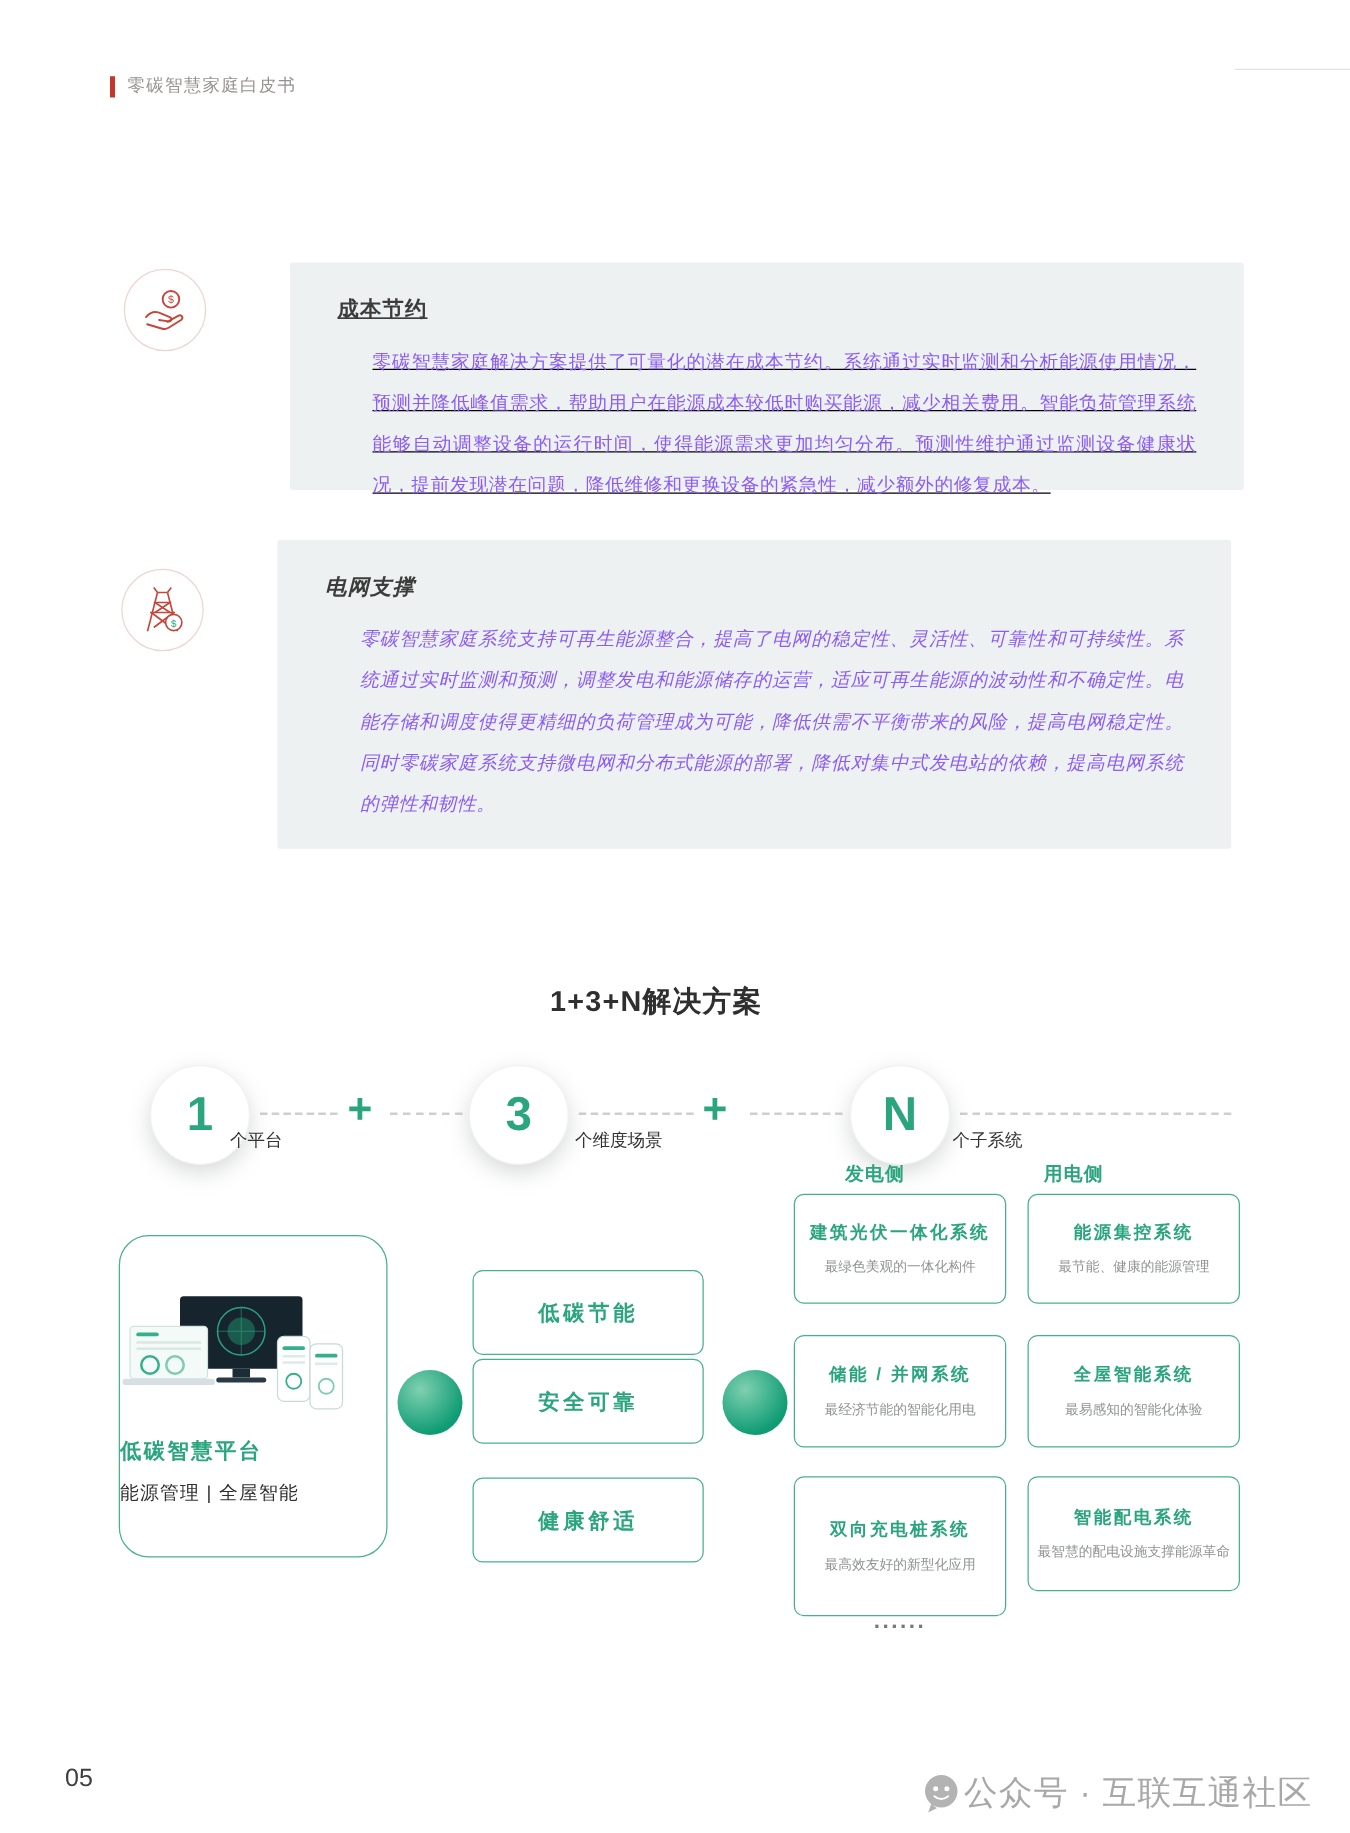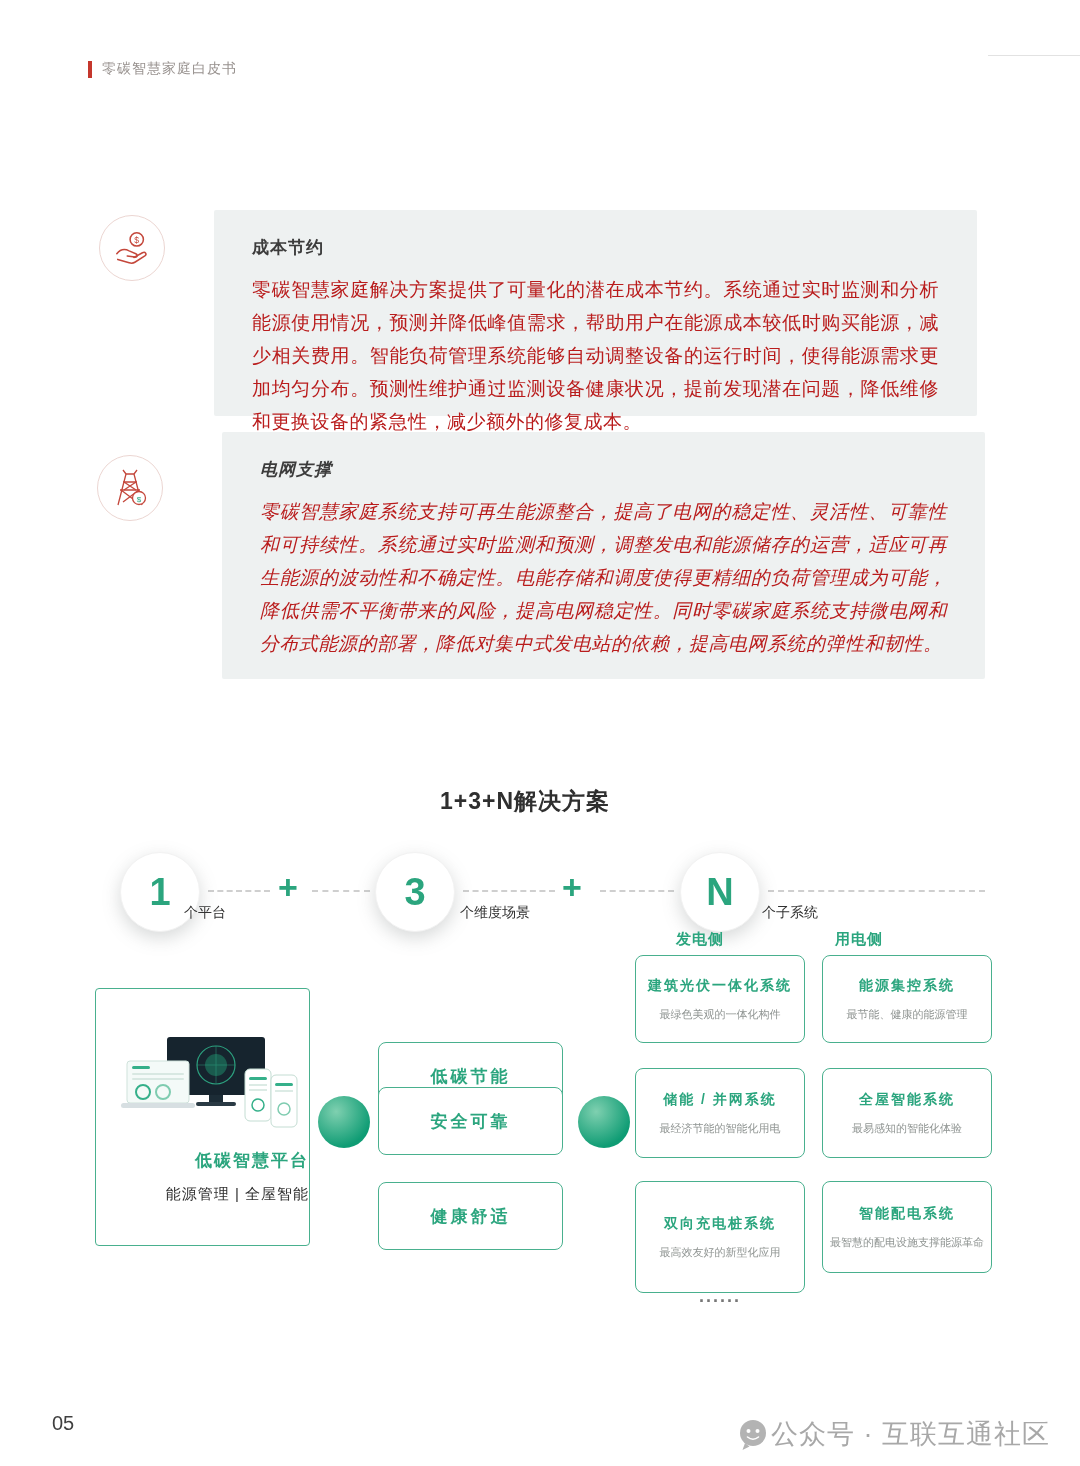--- a/index.html
+++ b/index.html
@@ -11,37 +11,37 @@
   .hdr { position:absolute; left:88px; top:60px; display:flex; align-items:center; gap:10px; }
   .hdr-bar { width:4px; height:17px; background:#C5372C; }
   .hdr-title { font-size:14px; color:#98928f; letter-spacing:1px; }
   .hdr-rule { position:absolute; left:988px; top:55px; width:92px; height:1px; background:#e2e2e2; }
 
   
   .icon-circle { position:absolute; width:66px; height:66px; border:1px solid #ecd6d2; border-radius:50%;
                  background:#fff; display:flex; align-items:center; justify-content:center; }
   .gray-box { position:absolute; background:#eef1f1; border-radius:2px; padding:26px 38px 20px; }
   .sec-title { font-size:17px; font-weight:bold; color:#3c3c3c; letter-spacing:1px; margin-bottom:14px; }
-  .sec-body { font-size:19px; color:#b91c1c; line-height:33px; text-align:justify; letter-spacing:0.5px; }
+  .sec-body { font-size:15px; color:#8b5cf6; line-height:33px; text-align:justify; letter-spacing:0.5px;margin-left:28px; }
 
   
   .sol-title { position:absolute; left:0; top:786px; width:1050px; text-align:center;
                font-size:23px; font-weight:bold; color:#2f2f2f; letter-spacing:1px; }
   .big-circle { position:absolute; width:80px; height:80px; border-radius:50%; background:#fff;
                 border:1px solid #f2f2f2; box-shadow:0 6px 18px rgba(110,120,118,.28);
                 display:flex; align-items:center; justify-content:center; }
   .big-circle span { font-size:38px; font-weight:bold; color:#2BA57E; }
   .node-label { position:absolute; font-size:14px; color:#333333; }
   .plus { position:absolute; font-size:34px; font-weight:bold; color:#2BA57E; }
   .dash { position:absolute; height:0; border-top:2px dashed #cfcfcf; }
   .col-header { position:absolute; font-size:15px; font-weight:bold; color:#2BA57E; letter-spacing:1px; }
 
   .platform-card { position:absolute; left:95px; top:988px; width:215px; height:258px;
-                   border:1px solid #49b08e; border-radius:4px; background:#fff;
-                   display:flex; flex-direction:column; align-items:flex-end; }
+                   border:1px solid #49b08e; border-radius:24px; background:#fff;
+                   display:flex; flex-direction:column; align-items:flex-start; }
   .pc-devices { margin-top:46px; }
   .pc-title { font-size:17px; font-weight:bold; color:#2BA57E; letter-spacing:2px; margin-top:10px; }
   .pc-sub { font-size:15px; color:#2f2f2f; margin-top:13px; letter-spacing:1px; }
 
   .connector { position:absolute; width:52px; height:52px; border-radius:50%;
                background:radial-gradient(circle at 35% 30%, #7fd0b0, #0f9c74 72%); }
 
   .scenario-box { position:absolute; left:378px; width:185px; height:68px; border:1px solid #49b08e;
                   border-radius:8px; background:#fff; display:flex; align-items:center; justify-content:center; }
   .scenario-box span { font-size:17px; font-weight:bold; color:#2BA57E; letter-spacing:3px; }
@@ -71,21 +71,21 @@
   </div>
 
   <div class="icon-circle" style="left:99px; top:215px;">
     <svg width="38" height="38" viewBox="0 0 40 40">
       <circle cx="25" cy="11" r="7" fill="none" stroke="#c4473b" stroke-width="1.6"></circle>
       <text x="25" y="14.5" text-anchor="middle" font-size="9" fill="#c4473b" font-family="Liberation Sans, sans-serif">$</text>
       <path d="M4 26 c4 -5 9 -5 13 -3 l7 3 c2.5 1.2 1.5 4 -1 3.6 l-8 -1.2" fill="none" stroke="#c4473b" stroke-width="1.6" stroke-linecap="round"></path>
       <path d="M22 30 l9 -5 c3 -1.6 5 1.5 2.5 3.4 L23 35 c-2 1.3 -4 1.2 -6 0.6 L5 32" fill="none" stroke="#c4473b" stroke-width="1.6" stroke-linecap="round"></path>
     </svg>
   </div>
-  <div class="gray-box" style="left:214px; top:210px; width:763px; height:206px;">
+  <div class="gray-box" style="left:232px; top:210px; width:763px; height:182px;text-decoration:underline;">
     <div class="sec-title">成本节约</div>
     <div class="sec-body">零碳智慧家庭解决方案提供了可量化的潜在成本节约。系统通过实时监测和分析能源使用情况，预测并降低峰值需求，帮助用户在能源成本较低时购买能源，减少相关费用。智能负荷管理系统能够自动调整设备的运行时间，使得能源需求更加均匀分布。预测性维护通过监测设备健康状况，提前发现潜在问题，降低维修和更换设备的紧急性，减少额外的修复成本。</div>
   </div>
 
   <div class="icon-circle" style="left:97px; top:455px;">
     <svg width="40" height="40" viewBox="0 0 40 40">
       <g stroke="#c4473b" stroke-width="1.3" fill="none">
         <path d="M16 6 h8 M13 14 h14 M10 22 h20"></path>
         <path d="M16 6 L8 37 M24 6 L32 37"></path>
         <path d="M14 14 L26 22 M26 14 L14 22 M11 22 L27 34 M29 22 L13 34"></path>
@@ -152,21 +152,21 @@
       <rect x="156" y="55" width="18" height="2" fill="#dcebe5"></rect>
       <circle cx="165" cy="74" r="6" fill="none" stroke="#7fccb0" stroke-width="1.5"></circle>
     </svg>
     <div class="pc-title">低碳智慧平台</div>
     <div class="pc-sub">能源管理 | 全屋智能</div>
   </div>
 
   <div class="connector" style="left:318px; top:1096px;"></div>
   <div class="connector" style="left:578px; top:1096px;"></div>
 
-  <div class="scenario-box" style="top:1042px;">
+  <div class="scenario-box" style="top:1016px;">
     <span>低碳节能</span>
   </div>
   <div class="scenario-box" style="top:1087px;">
     <span>安全可靠</span>
   </div>
   <div class="scenario-box" style="top:1182px;">
     <span>健康舒适</span>
   </div>
 
   <div class="sys-box" style="left:635px; top:955px; height:88px;">

